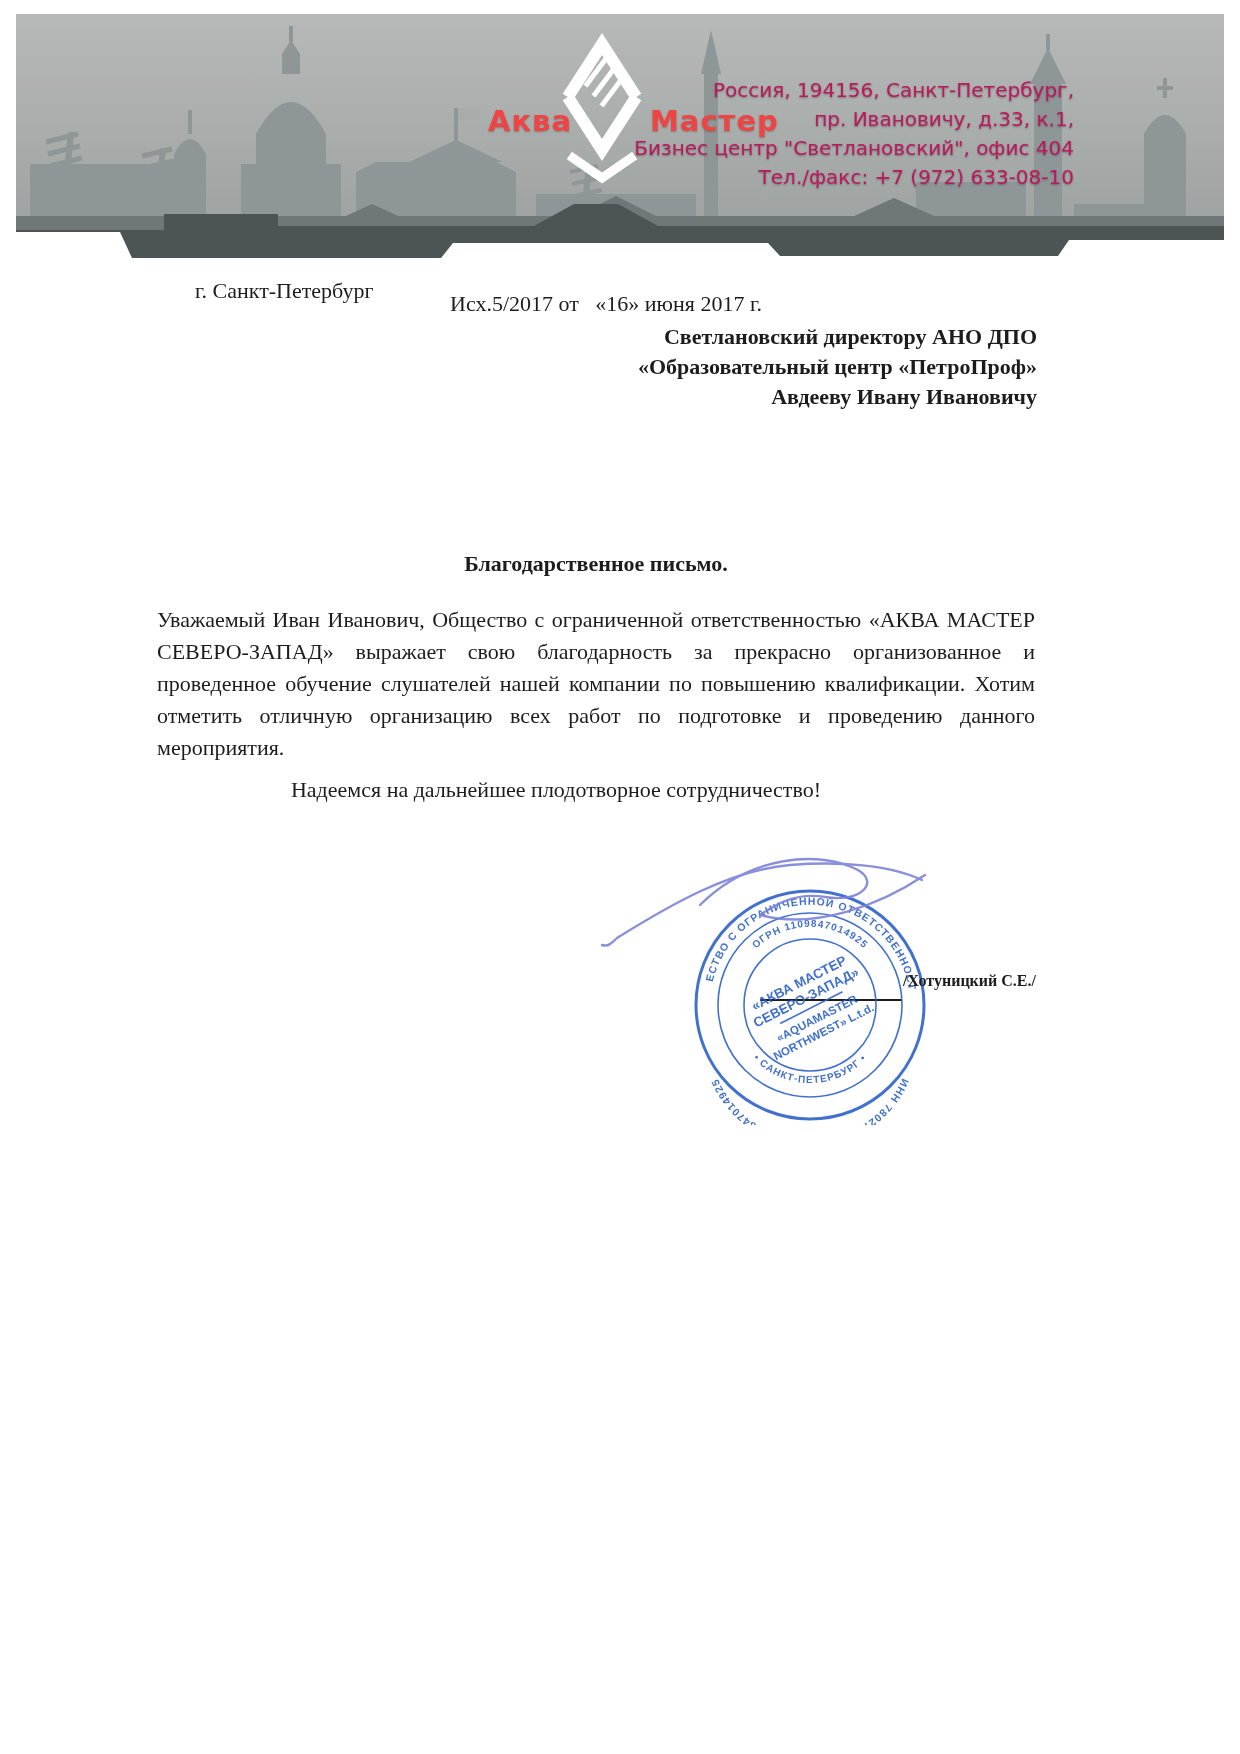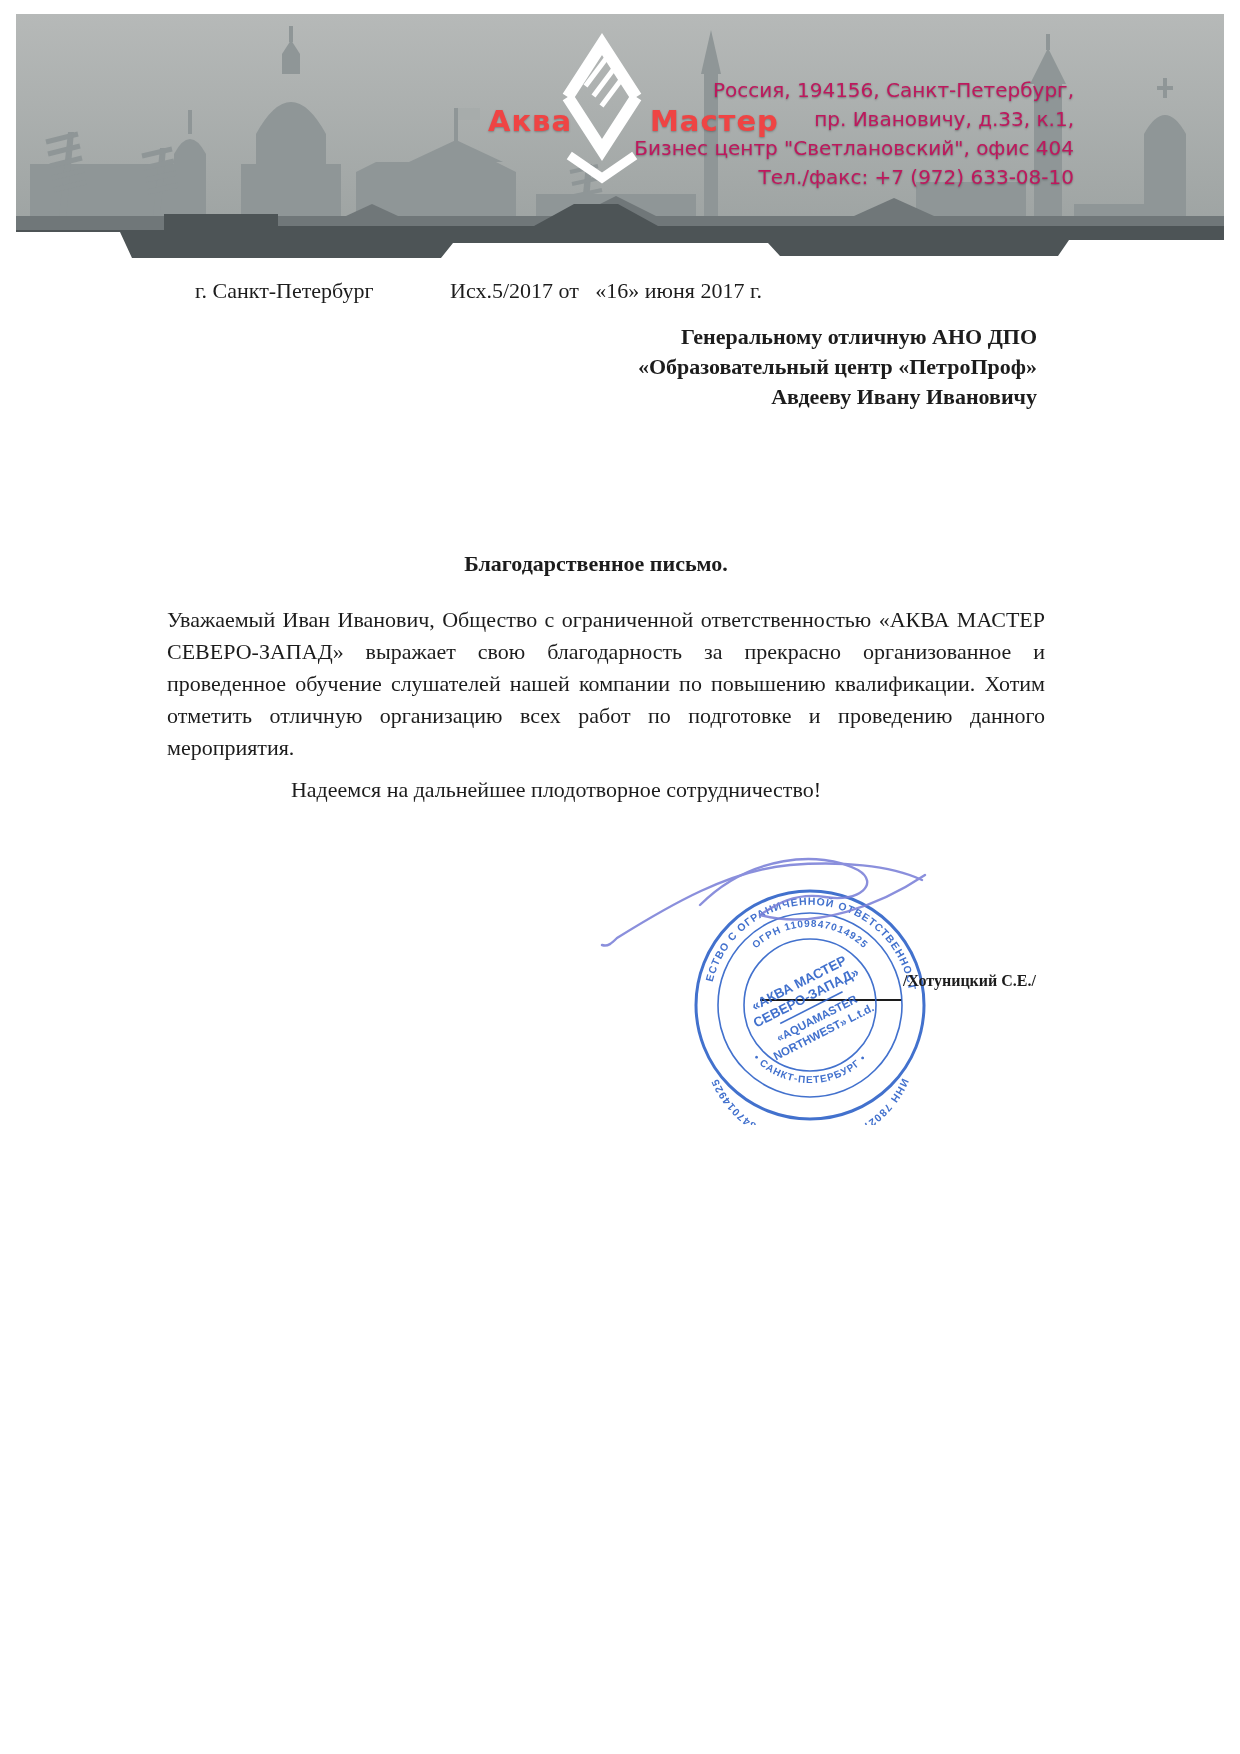--- a/index.html
+++ b/index.html
@@ -19,32 +19,32 @@
   .logo-akva{left:458px;top:90px;width:98px;text-align:right;}
   .logo-master{left:634px;top:90px;}
   .addr{
     position:absolute;right:150px;top:62px;width:520px;text-align:right;
     color:#be185d;font-family:"DejaVu Sans", sans-serif;font-size:20px;
     line-height:29px;text-shadow:0 1px 2px rgba(40,45,46,.45);
   }
   
   .meta-row{position:absolute;left:0;top:278px;width:990px;height:32px;font-size:22px;}
   .meta-city{position:absolute;left:195px;top:0;}
-  .meta-ref{position:absolute;right:228px;top:0;}
+  .meta-ref{position:absolute;right:228px;top:13px;}
   .recipient{
     position:absolute;right:203px;top:322px;width:640px;text-align:right;
     font-weight:bold;font-size:22px;line-height:30px;
   }
   .title{
     position:absolute;left:157px;top:551px;width:878px;text-align:center;
     font-weight:bold;font-size:22px;
   }
   .body-par{
     position:absolute;left:157px;top:604px;width:878px;
-    font-size:22px;line-height:32px;text-align:justify;margin-left:10px;
+    font-size:22px;line-height:32px;text-align:justify;
   }
   .closing{
     position:absolute;left:117px;top:777px;width:878px;text-align:center;font-size:22px;
   }
   .sig-block{
     position:absolute;left:230px;top:903px;font-weight:bold;font-size:22px;line-height:35px;
   }
   .sig-underline{
     position:absolute;left:760px;top:999px;width:142px;height:2px;background:#1c1c1c;z-index:1;
   }
@@ -128,21 +128,21 @@
       <div>Тел./факс: +7 (972) 633-08-10</div>
     </div>
   </div>
 
   <div class="meta-row">
     <span class="meta-city">г. Санкт-Петербург</span>
     <span class="meta-ref">Исх.5/2017 от&nbsp;&nbsp;&nbsp;«16» июня 2017 г.</span>
   </div>
 
   <div class="recipient">
-    <div>Генеральному отличную АНО ДПО</div>
+    <div>Светлановский директору АНО ДПО</div>
     <div>«Образовательный центр «ПетроПроф»</div>
     <div>Авдееву Ивану Ивановичу</div>
   </div>
 
   <div class="title">Благодарственное письмо.</div>
   <div class="body-par">Уважаемый Иван Иванович, Общество с ограниченной ответственностью «АКВА МАСТЕР СЕВЕРО-ЗАПАД» выражает свою благодарность за прекрасно организованное и проведенное обучение слушателей нашей компании по повышению квалификации. Хотим отметить отличную организацию всех работ по подготовке и проведению данного мероприятия.</div>
   <div class="closing">Надеемся на дальнейшее плодотворное сотрудничество!</div>
 
 
   <div class="sig-underline"></div>

